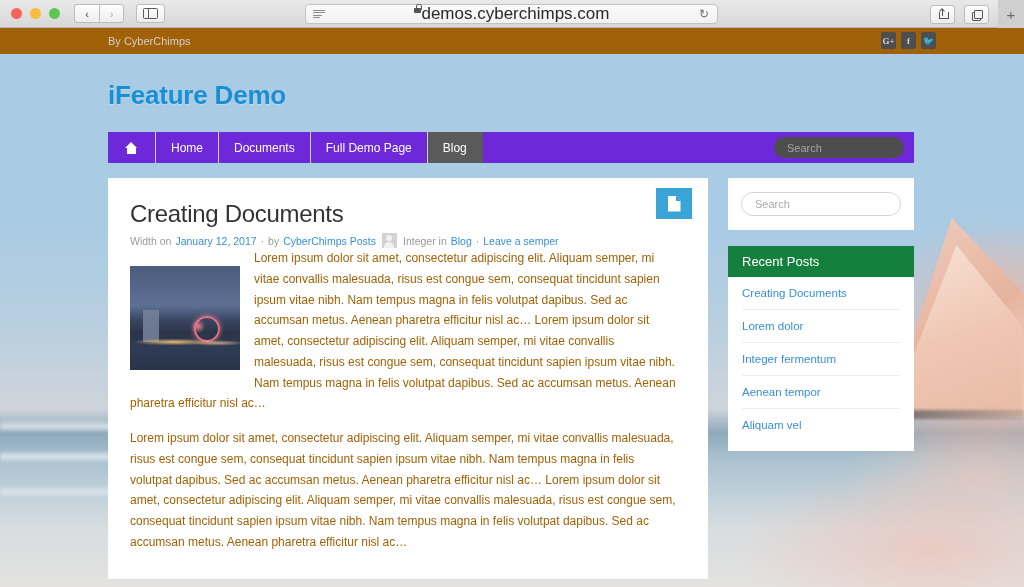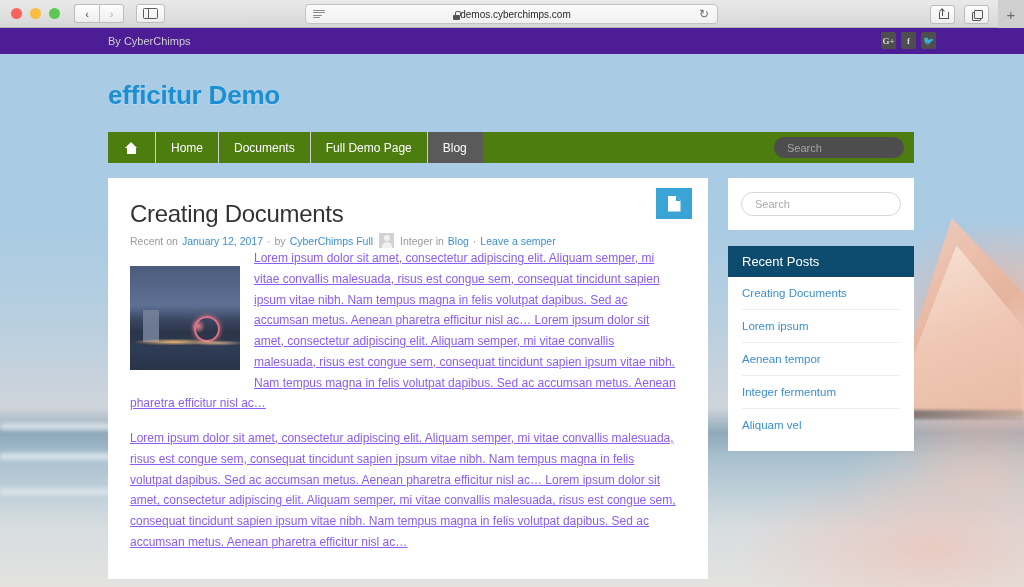--- a/index.html
+++ b/index.html
@@ -63,22 +63,22 @@
   .url-reader {
     margin-left: 7px; width: 12px; height: 9px;
     display: flex; flex-direction: column; justify-content: space-between;
   }
   .url-reader i { display:block; height:1.3px; background:#8a8a8a; border-radius:1px; }
   .url-reader i:nth-child(1){ width:100%; }
   .url-reader i:nth-child(2){ width:100%; }
   .url-reader i:nth-child(3){ width:75%; }
   .url-reader i:nth-child(4){ width:55%; }
   .url-center {
-    flex: 1; display:flex; align-items:flex-end; justify-content:center;
-    font-size: 10px; color: #2a2a2a; 
+    flex: 1; display:flex; align-items:flex-start; justify-content:center;
+    font-size: 17px; color: #2a2a2a; 
   }
   .lock-icon { width: 7px; height: 9px; position: relative; display:inline-block; }
   .lock-icon:before {
     content:''; position:absolute; bottom:0; left:0; width:7px; height:5px;
     background:#555; border-radius:1px;
   }
   .lock-icon:after {
     content:''; position:absolute; top:0; left:1.5px; width:4px; height:4.5px;
     border: 1.2px solid #555; border-bottom: none; border-radius: 2.2px 2.2px 0 0;
   }
@@ -167,21 +167,21 @@
   }
   .bg-wave {
     position:absolute; left:0; width:160px; height:7px;
     background: rgba(255,255,255,.55); filter: blur(2.2px);
   }
 
   
   .topbar {
     position: relative;
     height: 26px;
-    background: #4c1d95;
+    background: #a16207;
     display: flex; align-items: center;
     z-index: 5;
   }
   .topbar-credit {
     margin-left: 108px;
     font-size: 11px; color: #cfcfcf;
   }
   .social {
     position:absolute; right: 88px; top: 4px;
     display:flex; gap: 5px;
@@ -200,21 +200,21 @@
     margin: 26px 0 0 108px;
     font-size: 26px; font-weight: bold; color: #1b8fd4;
     letter-spacing: -0.2px;
     text-shadow: 0 1px 0 rgba(255,255,255,.25);
   }
 
   
   .navbar {
     margin: 21px 0 0 108px;
     width: 806px; height: 31px;
-    background: #4d7c0f;
+    background: #6d28d9;
     display: flex; align-items: stretch;
     position: relative;
   }
   .nav-item {
     display: flex; align-items: center;
     padding: 0 15px;
     font-size: 12px; color: #ffffff;
     border-right: 1px solid #cfcfcf;
     white-space: nowrap;
   }
@@ -313,40 +313,40 @@
   .thumb-lights {
     position:absolute; left:0; right:0; bottom: 22%; height: 10px;
     background: radial-gradient(ellipse 60px 5px at 40% 50%, rgba(255,198,120,.9), rgba(255,198,120,0) 70%),
                 radial-gradient(ellipse 40px 4px at 80% 60%, rgba(255,210,150,.7), rgba(255,210,150,0) 70%);
   }
   .thumb-bldg {
     position:absolute; left:12%; top:42%; width:16px; height:32px;
     background: rgba(120,132,155,.85);
   }
   .post-body p {
-    font-size: 12px; color: #8b5cf6; line-height: 1.73;
-    padding-left: 6px; margin-bottom: 14px; text-decoration: underline;
+    font-size: 12px; color: #a16207; line-height: 1.73;
+    padding-left: 6px; margin-bottom: 14px;
   }
   .post-body p:last-child { margin-bottom: 0; }
 
   
   .side-col { width: 186px; }
   .widget-search {
     background:#fff; padding: 14px 13px; margin-bottom: 16px;
   }
   .side-search-box {
     width: 100%; height: 24px;
     border: 1px solid #d6d6d6; border-radius: 13px;
     display:flex; align-items:center; padding-left: 13px;
     font-size: 11px; color: #a8a8a8;
     background: #fff;
   }
   .widget-recent { background:#fff; }
   .widget-title {
-    background: #0c4a6e; color: #ffffff;
+    background: #15803d; color: #ffffff;
     font-size: 13px; font-weight: normal;
     padding: 8px 8px 8px 14px;
   }
   .recent-list { list-style: none; padding: 0 14px; }
   .recent-list li { border-bottom: 1px solid #ededed; }
   .recent-list li:last-child { border-bottom: none; }
   .recent-list a {
     display:block; padding: 10px 0;
     font-size: 11.5px; color: #3a8fd4; text-decoration: none;
   }
@@ -411,21 +411,21 @@
   <div class="topbar">
     <div class="topbar-credit">By CyberChimps</div>
     <div class="social">
       <a class="social-btn">G+</a>
       <a class="social-btn">f</a>
       <a class="social-btn">🐦</a>
     </div>
   </div>
 
   <div class="site-wrap">
-    <h1 class="site-title">efficitur Demo</h1>
+    <h1 class="site-title">iFeature Demo</h1>
 
     <nav class="navbar">
       <div class="nav-item home-icon-cell">
         <span class="home-glyph"></span>
       </div>
       <div class="nav-item">Home</div>
       <div class="nav-item">Documents</div>
       <div class="nav-item">Full Demo Page</div>
       <div class="nav-item active">Blog</div>
       <div class="nav-search">Search</div>
@@ -434,25 +434,25 @@
     <div class="content-row">
 
       <div class="main-col">
 
         <article class="post">
           <div class="post-badge">
             <span class="doc-glyph"></span>
           </div>
           <h2 class="post-title">Creating Documents</h2>
           <div class="post-meta">
-            <span>Recent on</span>
+            <span>Width on</span>
             <a>January 12, 2017</a>
             <span>·</span>
             <span>by</span>
-            <a>CyberChimps Full</a>
+            <a>CyberChimps Posts</a>
             <span class="meta-avatar"></span>
             <span>Integer in</span>
             <a>Blog</a>
             <span>·</span>
             <a>Leave a semper</a>
           </div>
           <div class="post-body">
             <div class="post-thumb">
               <span class="thumb-bldg"></span>
               <span class="thumb-eye"></span>
@@ -470,27 +470,27 @@
           <div class="side-search-box">Search</div>
         </div>
 
         <div class="widget-recent">
           <div class="widget-title">Recent Posts</div>
           <ul class="recent-list">
             <li>
               <a>Creating Documents</a>
             </li>
             <li>
-              <a>Lorem ipsum</a>
+              <a>Lorem dolor</a>
+            </li>
+            <li>
+              <a>Integer fermentum</a>
             </li>
             <li>
               <a>Aenean tempor</a>
-            </li>
-            <li>
-              <a>Integer fermentum</a>
             </li>
             <li>
               <a>Aliquam vel</a>
             </li>
           </ul>
         </div>
       </aside>
 
     </div>
   </div>

